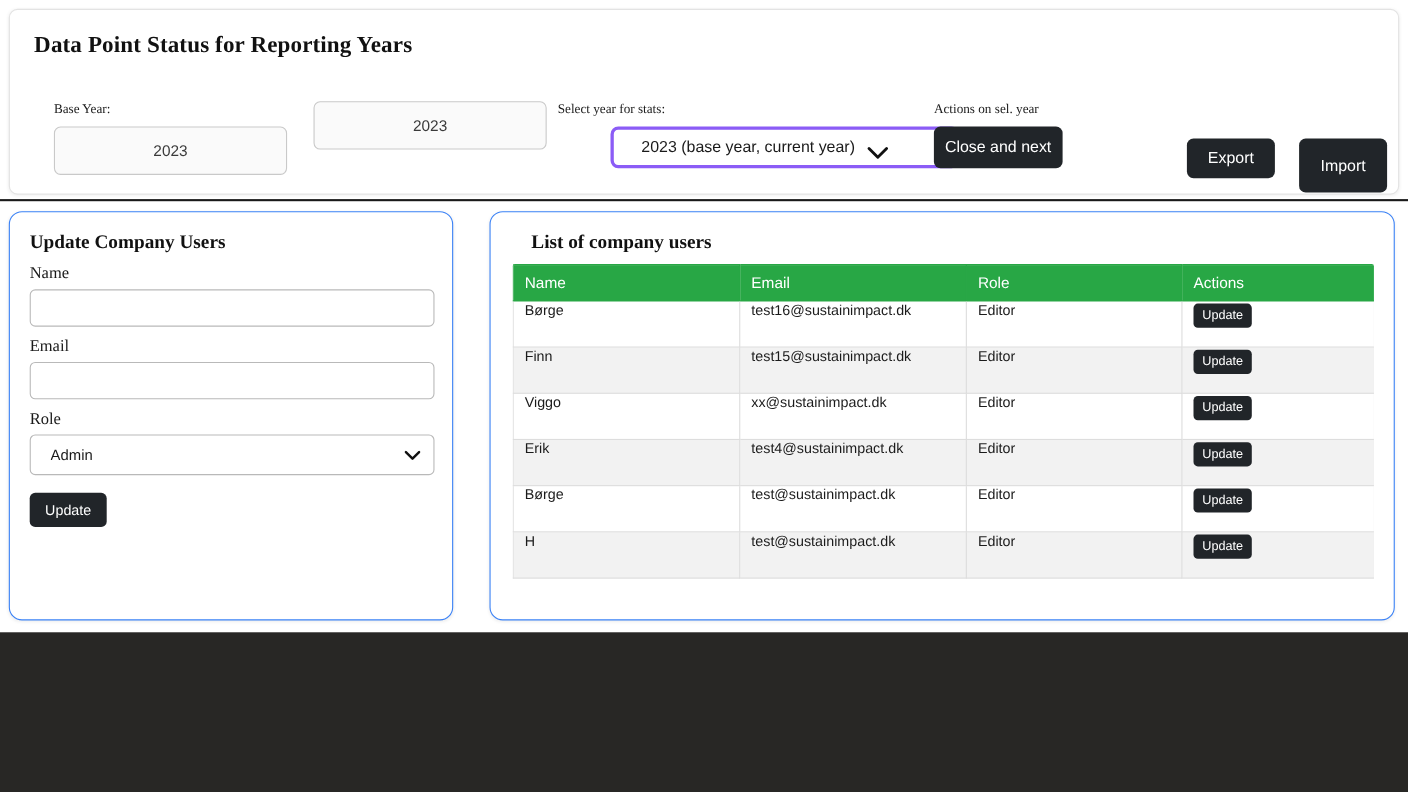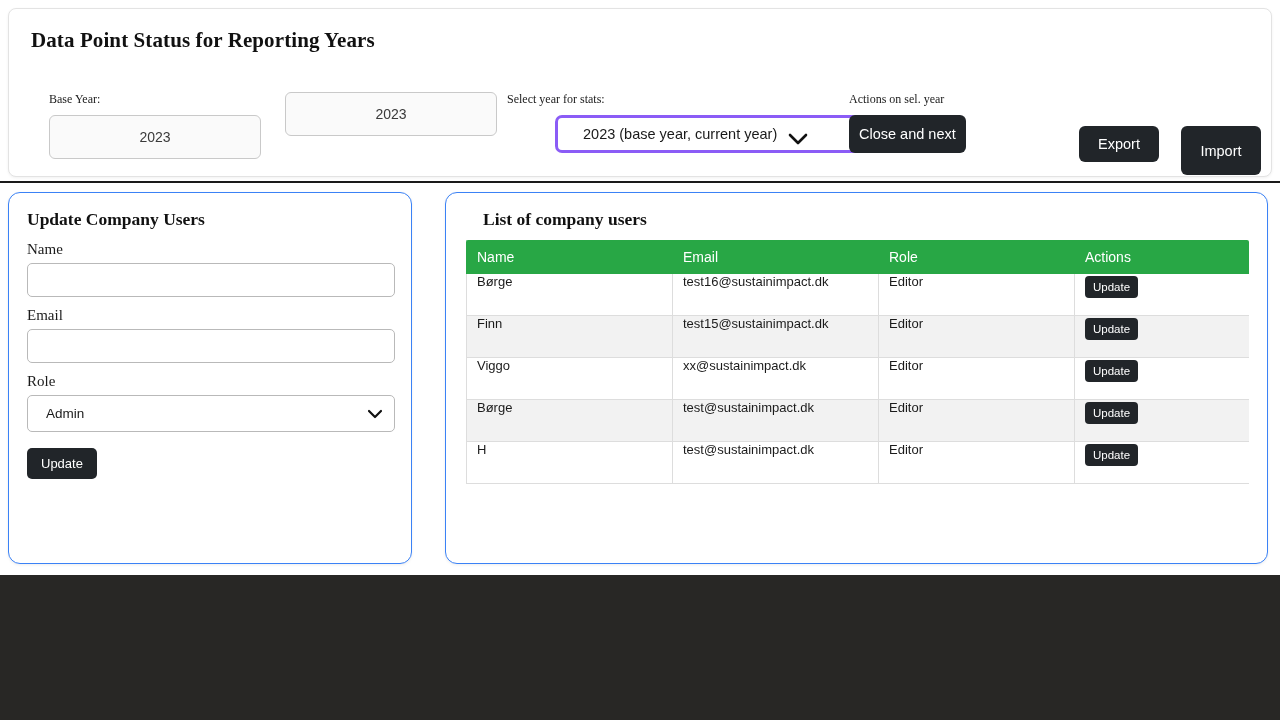--- a/index.html
+++ b/index.html
@@ -411,20 +411,26 @@
                 <td>Editor</td>
                 <td class="actions-cell"><button class="row-update-btn">Update</button></td>
               </tr>
               <tr>
                 <td>Viggo</td>
                 <td>xx@sustainimpact.dk</td>
                 <td>Editor</td>
                 <td class="actions-cell"><button class="row-update-btn">Update</button></td>
               </tr>
               <tr>
+                <td>Erik</td>
+                <td>test4@sustainimpact.dk</td>
+                <td>Editor</td>
+                <td class="actions-cell"><button class="row-update-btn">Update</button></td>
+              </tr>
+              <tr>
                 <td>Børge</td>
                 <td>test@sustainimpact.dk</td>
                 <td>Editor</td>
                 <td class="actions-cell"><button class="row-update-btn">Update</button></td>
               </tr>
               <tr>
                 <td>H</td>
                 <td>test@sustainimpact.dk</td>
                 <td>Editor</td>
                 <td class="actions-cell"><button class="row-update-btn">Update</button></td>

